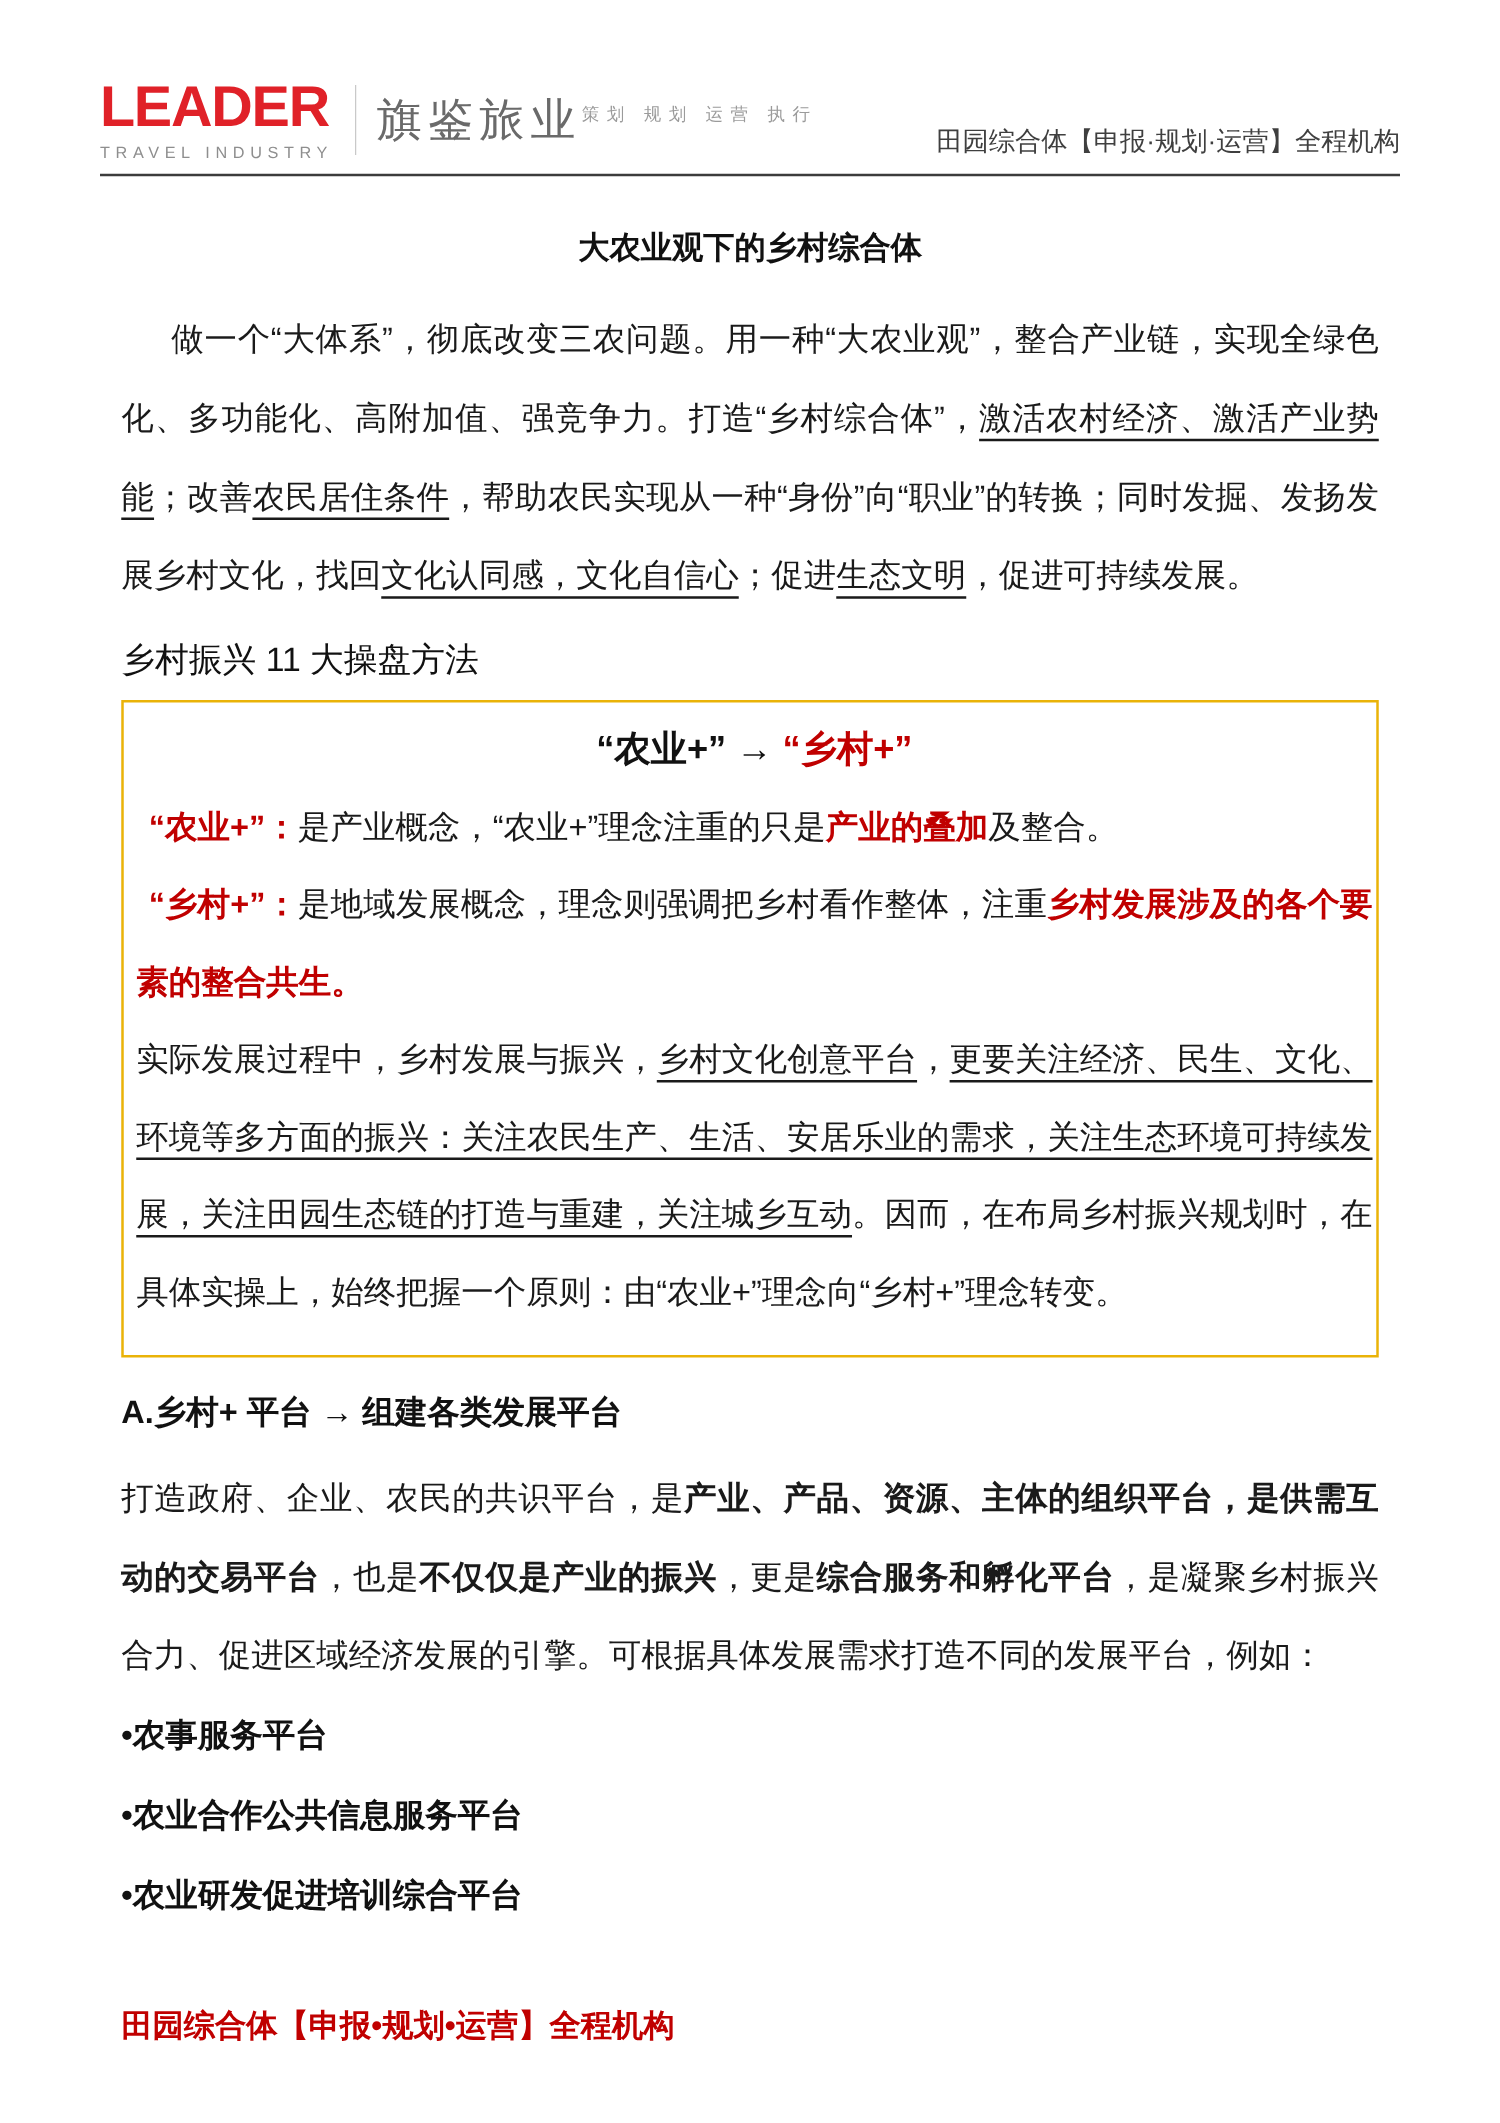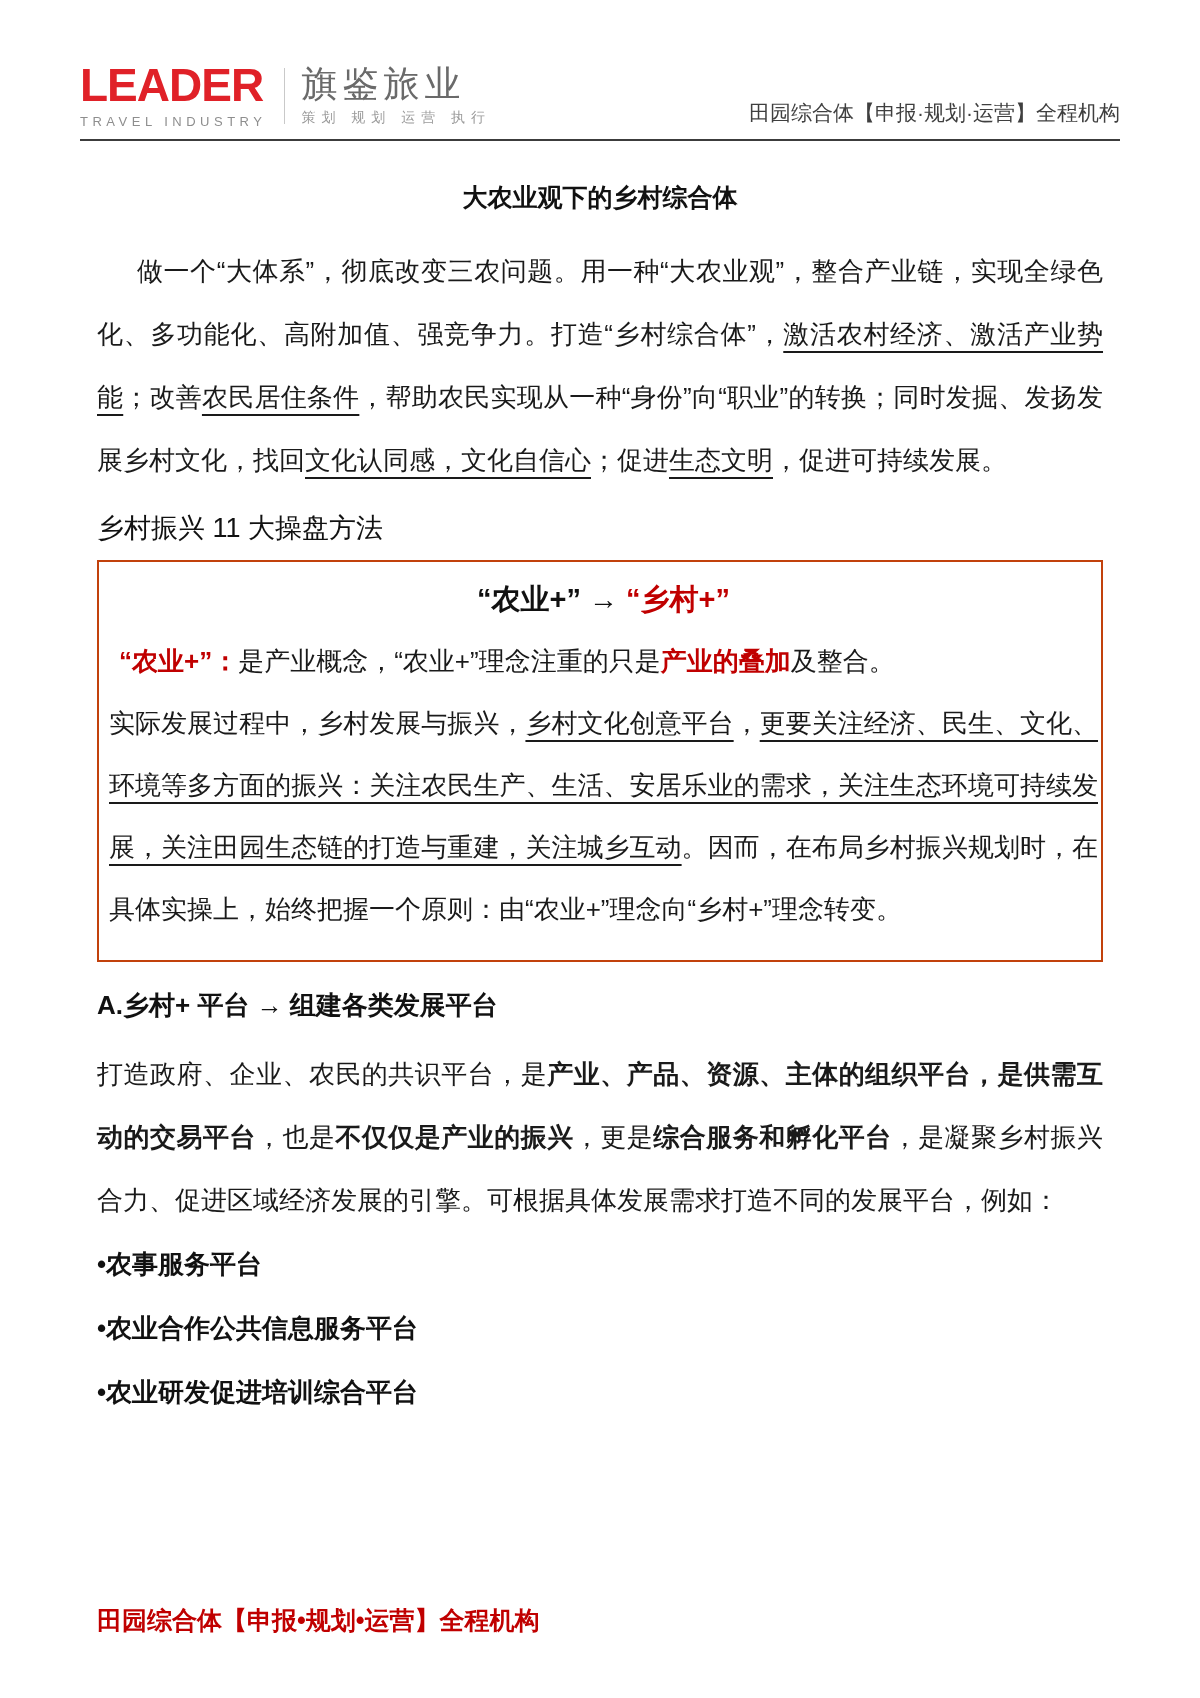--- a/index.html
+++ b/index.html
@@ -23,41 +23,41 @@
   .logo-block{display:flex;align-items:center;}
   .logo-left{display:flex;flex-direction:column;}
   .logo-brand{
     color:var(--logo-red);font-weight:bold;font-size:46px;line-height:46px;
     letter-spacing:-1px;
   }
   .logo-brand-sub{
     color:#8e8e8e;font-size:13px;letter-spacing:4.5px;margin-top:6px;white-space:nowrap;
   }
   .logo-divider{width:1px;height:56px;background:#c9c9c9;margin:0 16px 0 18px;}
-  .logo-right{display:flex;flex-direction:column;}
+  .logo-right{display:flex;flex-direction:row;font-family:Liberation Serif, serif;}
   .logo-cn{color:#6a6a6a;font-size:36px;line-height:38px;letter-spacing:5px;white-space:nowrap;}
   .logo-cn-sub{color:#9b9b9b;font-size:14px;letter-spacing:6px;margin-top:6px;white-space:nowrap;}
   .header-tagline{color:#3f3f3f;font-size:21px;margin-bottom:2px;white-space:nowrap;}
   
   .main{margin:0 97px;}
   .doc-title{
     text-align:center;font-size:25px;font-weight:bold;color:#111;
     margin:40px 0 0 0;
   }
   .body-para{
     font-size:26px;line-height:63px;text-align:justify;text-justify:inter-character;
     margin:26px 0 0 0;color:var(--ink);
   }
   .indent{text-indent:40px;}
   .section-heading{
     font-size:27px;font-weight:normal;color:#111;margin:18px 0 0 0;
   }
   
   .concept-box{
-    border:2px solid #c2410c;margin-top:14px;padding:14px 3px 20px 10px;
+    border:2px solid #eab308;margin-top:14px;padding:14px 3px 20px 10px;
   }
   .box-title{
     text-align:center;font-size:29px;font-weight:bold;margin:4px 0 10px 0;color:#111;
   }
   .box-para{
     font-size:26px;line-height:62px;text-align:justify;text-justify:inter-character;
     margin:0;color:var(--ink);
   }
   .box-para.label-indent{text-indent:10px;}
   
@@ -109,20 +109,21 @@
 
     <h1 class="doc-title">大农业观下的乡村综合体</h1>
 
     <p class="body-para indent"><span class="seg-p">做一个“大体系”，彻底改变三农问题。用一种“大农业观”，整合产业链，实现全绿色化、多功能化、高附加值、强竞争力。打造“乡村综合体”，</span><span class="seg-u">激活农村经济、激活产业势能</span><span class="seg-p">；改善</span><span class="seg-u">农民居住条件</span><span class="seg-p">，帮助农民实现从一种“身份”向“职业”的转换；同时发掘、发扬发展乡村文化，找回</span><span class="seg-u">文化认同感，文化自信心</span><span class="seg-p">；促进</span><span class="seg-u">生态文明</span><span class="seg-p">，促进可持续发展。</span></p>
 
     <h2 class="section-heading">乡村振兴 11 大操盘方法</h2>
 
     <div class="concept-box">
       <div class="box-title"><span class="seg-b">“农业+” → </span><span class="seg-rb">“乡村+”</span></div>
       <p class="box-para label-indent"><span class="seg-rb">“农业+”：</span><span class="seg-p">是产业概念，“农业+”理念注重的只是</span><span class="seg-rb">产业的叠加</span><span class="seg-p">及整合。</span></p>
+      <p class="box-para label-indent"><span class="seg-rb">“乡村+”：</span><span class="seg-p">是地域发展概念，理念则强调把乡村看作整体，注重</span><span class="seg-rb">乡村发展涉及的各个要素的整合共生。</span></p>
       <p class="box-para"><span class="seg-p">实际发展过程中，乡村发展与振兴，</span><span class="seg-u">乡村文化创意平台</span><span class="seg-p">，</span><span class="seg-u">更要关注经济、民生、文化、环境等多方面的振兴：关注农民生产、生活、安居乐业的需求，关注生态环境可持续发展，关注田园生态链的打造与重建，关注城乡互动</span><span class="seg-p">。因而，在布局乡村振兴规划时，在具体实操上，始终把握一个原则：由“农业+”理念向“乡村+”理念转变。</span></p>
     </div>
 
     <h3 class="subsection-heading">A.乡村+ 平台 → 组建各类发展平台</h3>
 
     <p class="body-para" style="margin-top:20px;"><span class="seg-p">打造政府、企业、农民的共识平台，是</span><span class="seg-b">产业、产品、资源、主体的组织平台，是供需互动的交易平台</span><span class="seg-p">，也是</span><span class="seg-b">不仅仅是产业的振兴</span><span class="seg-p">，更是</span><span class="seg-b">综合服务和孵化平台</span><span class="seg-p">，是凝聚乡村振兴合力、促进区域经济发展的引擎。可根据具体发展需求打造不同的发展平台，例如：</span></p>
 
     <p class="bullet-line">•农事服务平台</p>
     <p class="bullet-line">•农业合作公共信息服务平台</p>
     <p class="bullet-line">•农业研发促进培训综合平台</p>

